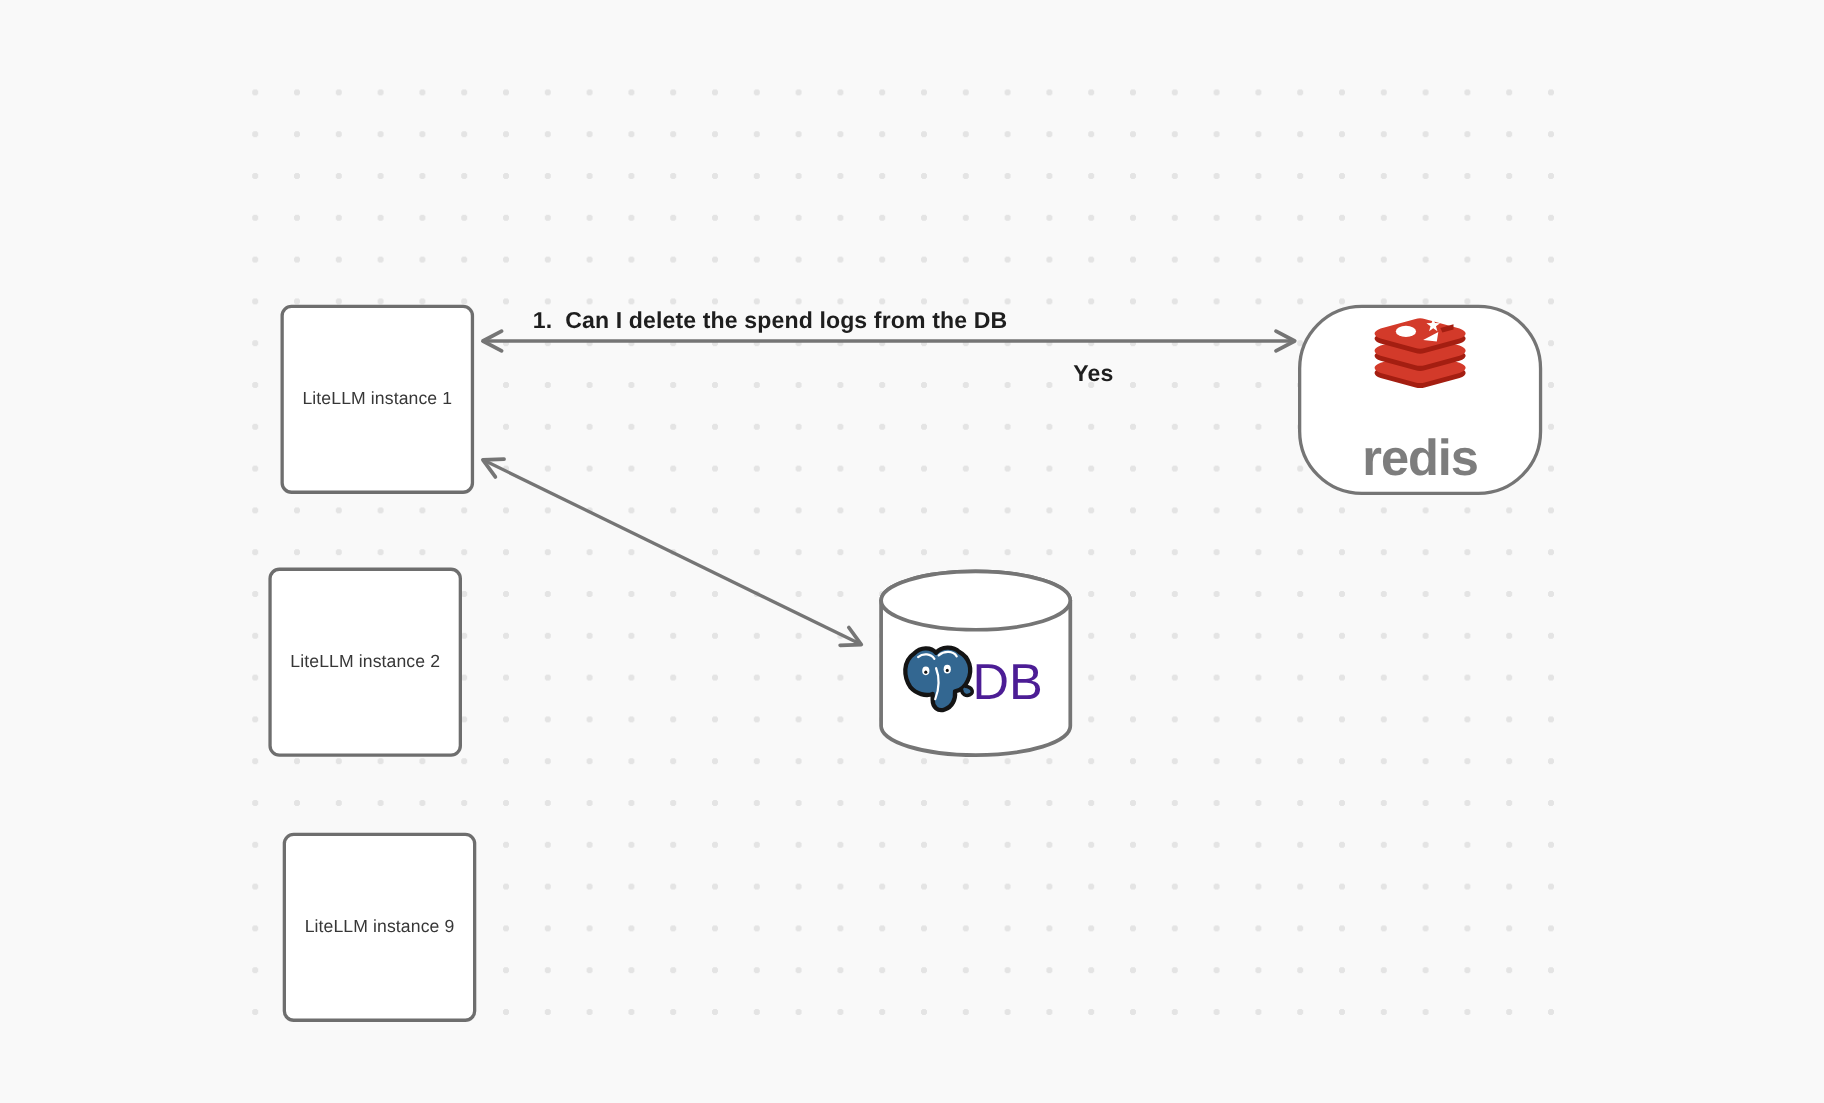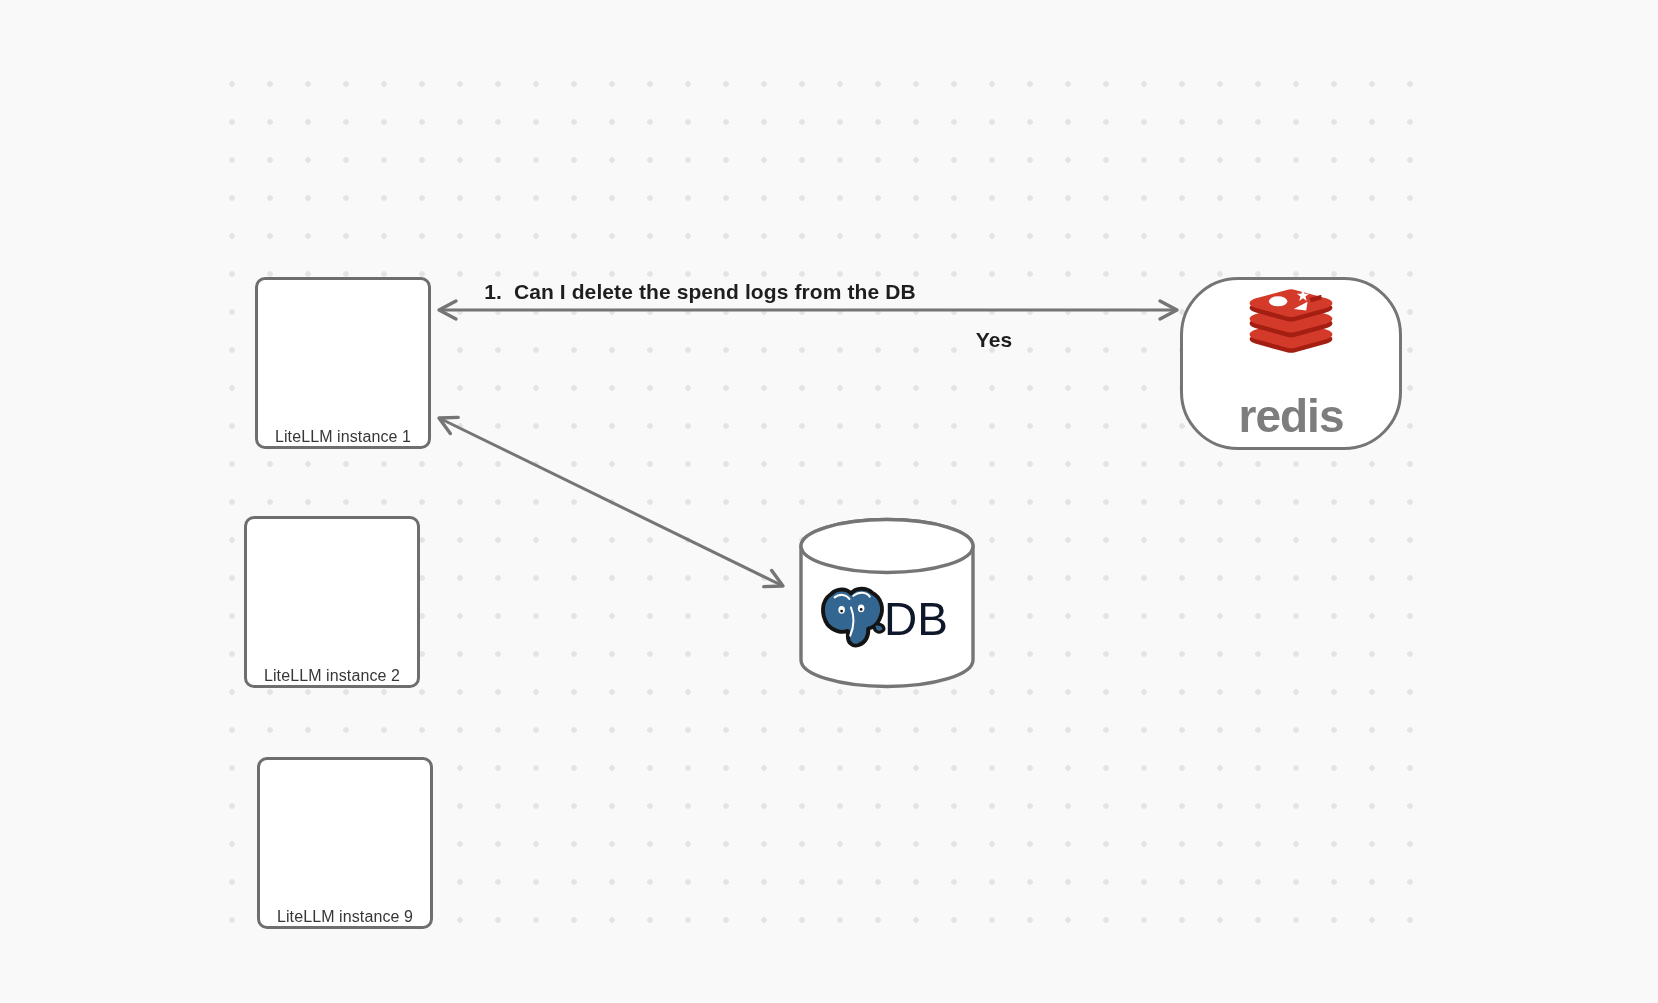--- a/index.html
+++ b/index.html
@@ -38,21 +38,20 @@
     background: #ffffff;
     border: 3px solid #6e6e6e;
     display: flex;
     align-items: center;
     justify-content: center;
   }
   .box {
     width: 176px;
     height: 172px;
     border-radius: 10px;
-    align-items: flex-end;
   }
   .box span {
     font-size: 16px;
     color: #373737;
     letter-spacing: 0.1px;
   }
   .redis-node {
     left: 1180px;
     top: 277px;
     width: 222px;
@@ -85,21 +84,21 @@
     top: 65px;
     width: 78px;
     height: 78px;
   }
   .db-label {
     position: absolute;
     left: 87px;
     top: 80px;
     font-size: 46px;
     font-weight: 500;
-    color: #0f172a;
+    color: #4c1d95;
     line-height: 1;
   }
   .edge-label {
     position: absolute;
     transform: translate(-50%, -50%);
     font-size: 21px;
     font-weight: 700;
     color: #1e1e1e;
     white-space: pre;
     letter-spacing: 0.1px;

